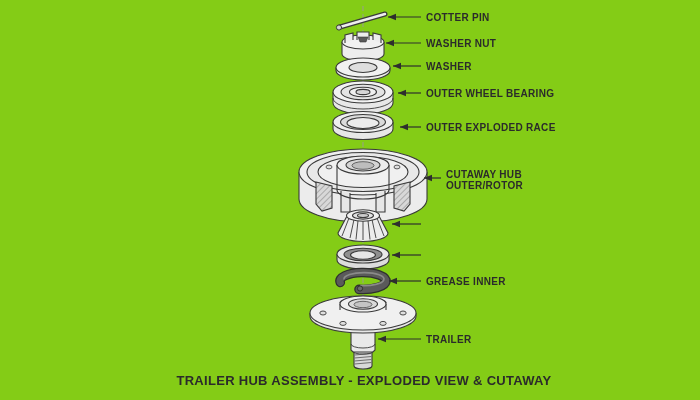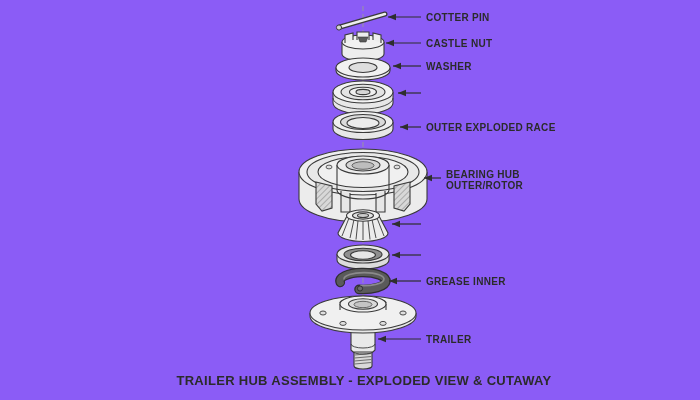--- a/index.html
+++ b/index.html
@@ -1,19 +1,19 @@
 <!DOCTYPE html>
 <html><head>
 <meta charset="utf-8">
 <style>
   html,body{margin:0;padding:0;}
   .stage{
     position:relative;
     width:700px;height:400px;
-    background:#8b5cf6;
+    background:#84cc16;
     overflow:hidden;
     font-family:"Liberation Sans",sans-serif;
   }
   .diagram-svg{position:absolute;left:0;top:0;}
   .part-label{
     position:absolute;
     transform:translateY(-50%);
     font-weight:bold;
     font-size:10px;
     letter-spacing:0.3px;
@@ -184,26 +184,27 @@
       <line x1="392" y1="255" x2="421" y2="255"></line> 
         <polygon points="392,255 400,251.8 400,258.2" stroke="none"></polygon>
       <line x1="389" y1="281" x2="421" y2="281"></line> 
         <polygon points="389,281 397,277.8 397,284.2" stroke="none"></polygon>
       <line x1="378" y1="339" x2="421" y2="339"></line> 
         <polygon points="378,339 386,335.8 386,342.2" stroke="none"></polygon>
     </g>
   </svg>
 
   <div class="part-label" style="left:426px;top:17px;">COTTER PIN</div>
-  <div class="part-label" style="left:426px;top:43px;">CASTLE NUT</div>
+  <div class="part-label" style="left:426px;top:43px;">WASHER NUT</div>
   <div class="part-label" style="left:426px;top:66px;">WASHER</div>
+  <div class="part-label" style="left:426px;top:93px;">OUTER WHEEL BEARING</div>
   <div class="part-label" style="left:426px;top:127px;">OUTER EXPLODED RACE</div>
 
   <div class="part-label" style="left:446px;top:180px;">
-    <span>BEARING HUB</span>
+    <span>CUTAWAY HUB</span>
     <span class="line2">OUTER/ROTOR</span>
   </div>
 
   <div class="part-label" style="left:426px;top:281px;">GREASE INNER</div>
   <div class="part-label" style="left:426px;top:339px;">TRAILER</div>
 
   <div class="diagram-title">TRAILER HUB ASSEMBLY - EXPLODED VIEW &amp; CUTAWAY</div>
 </div>
 
 </body></html>

